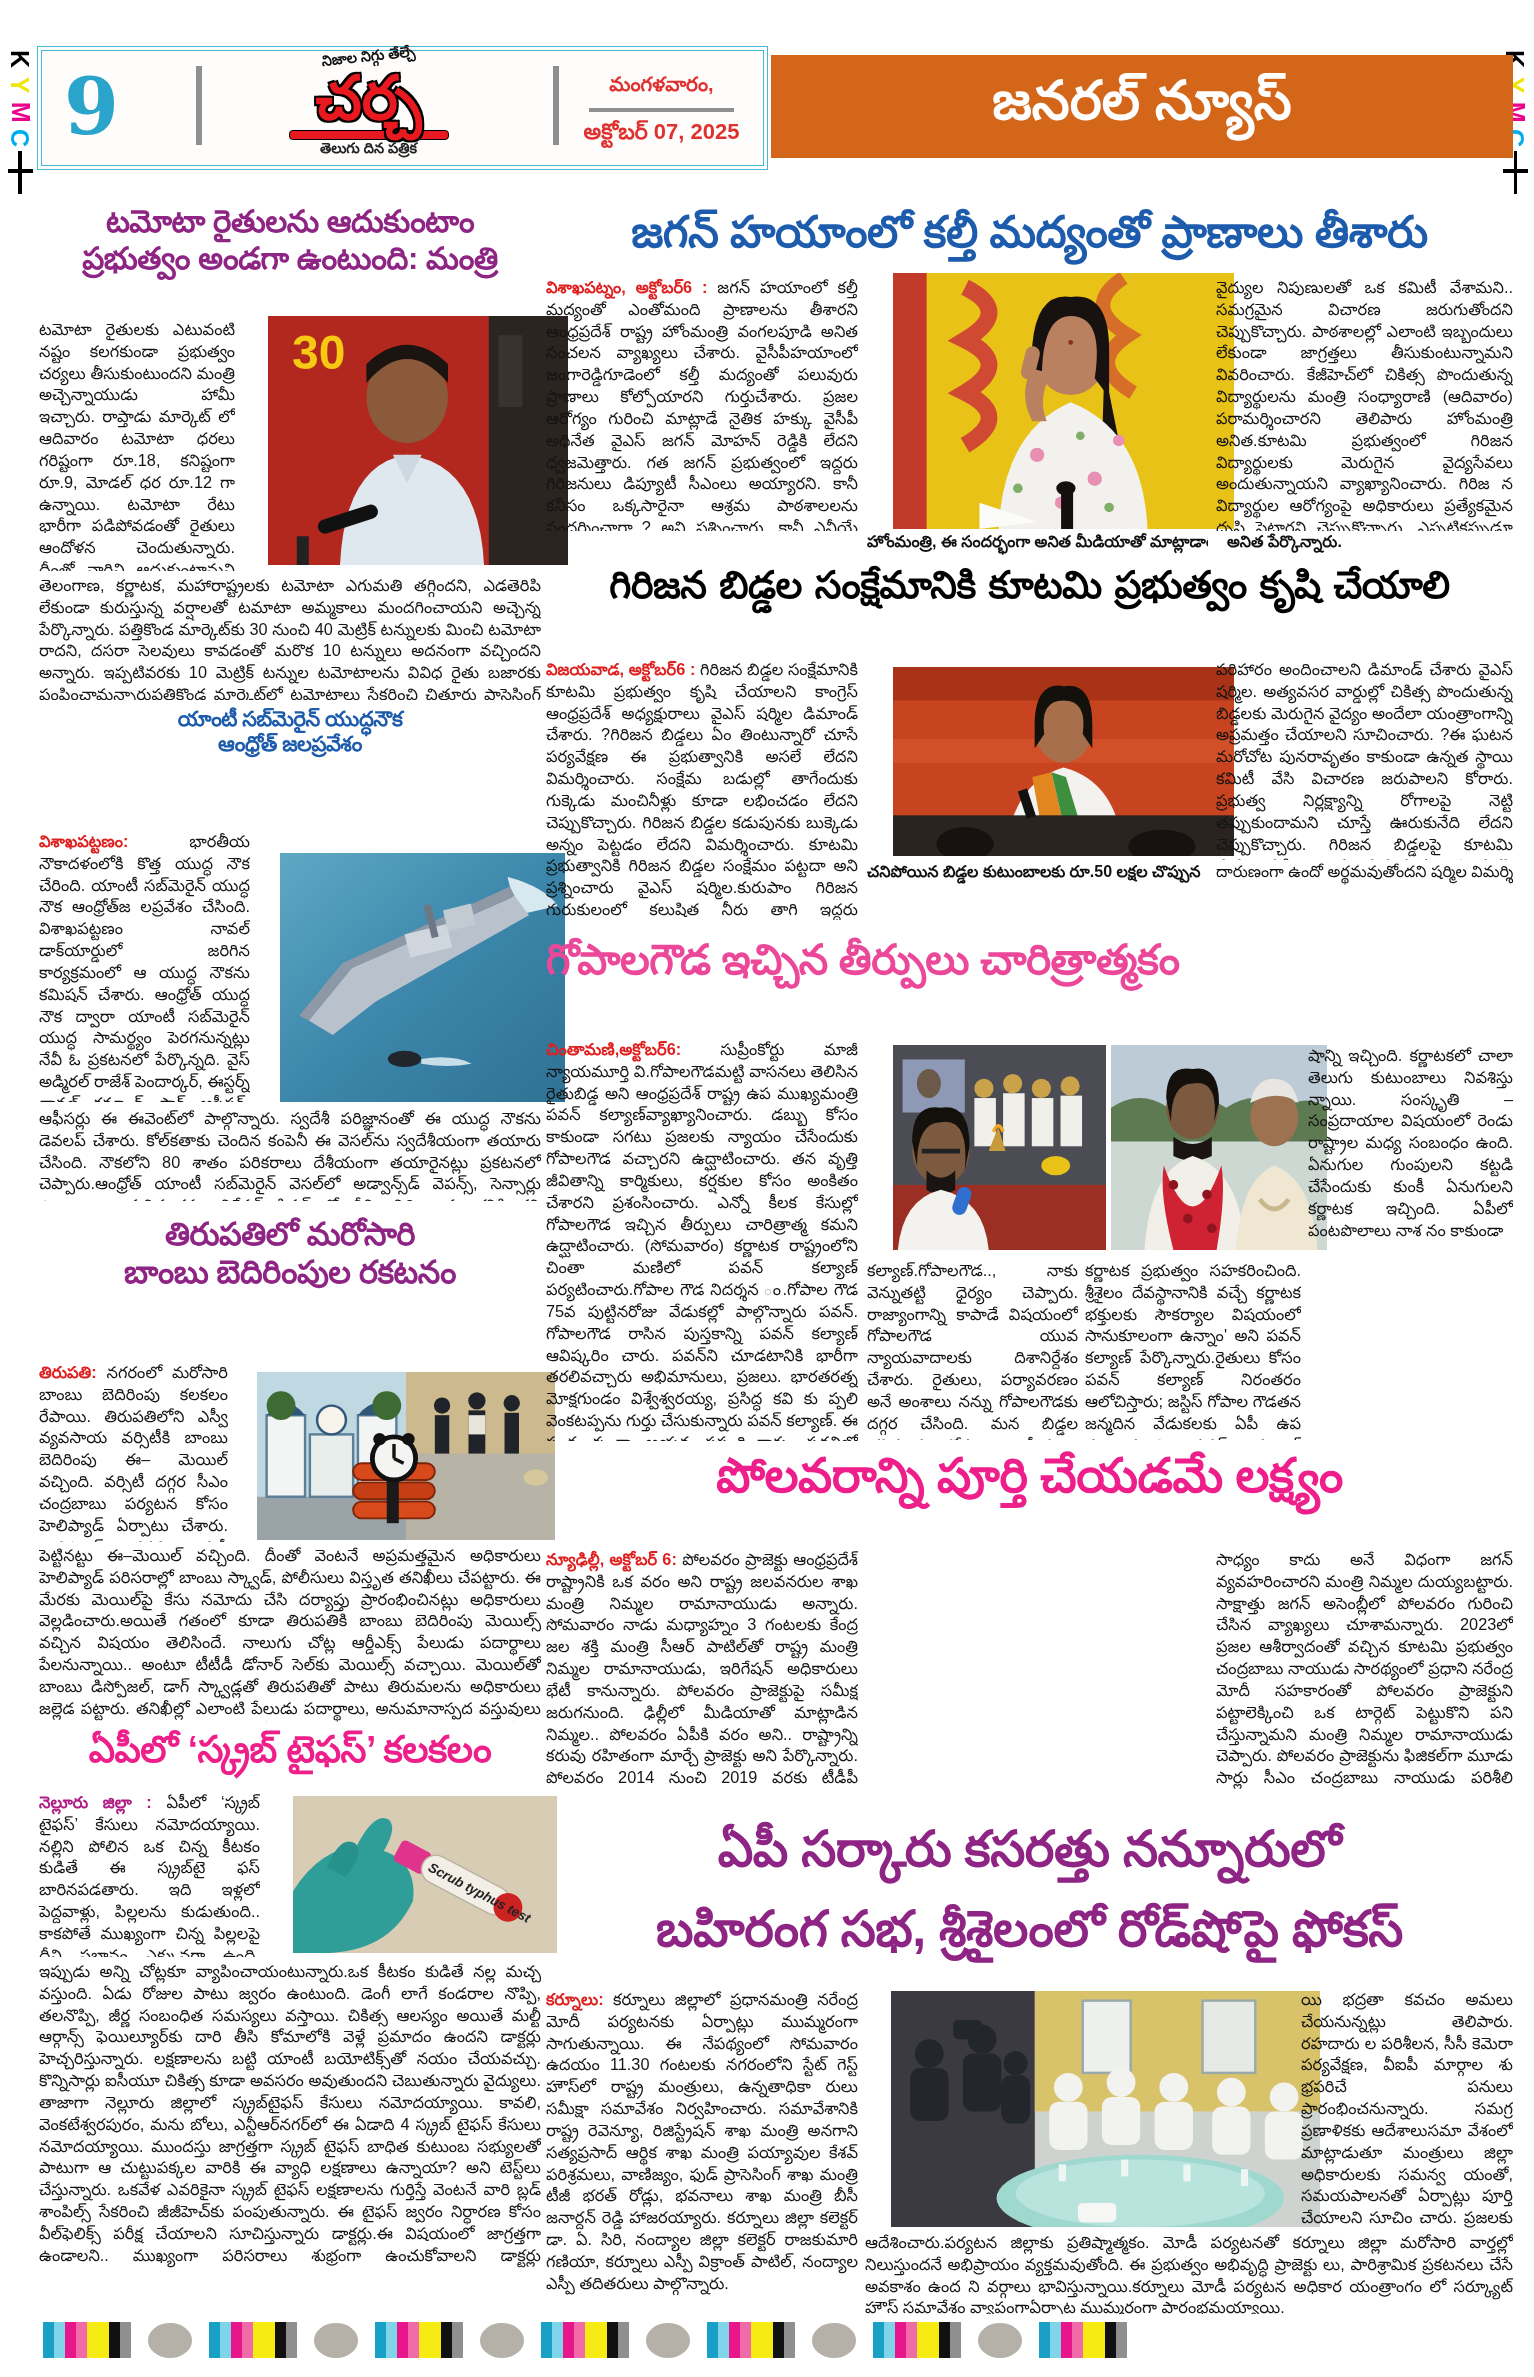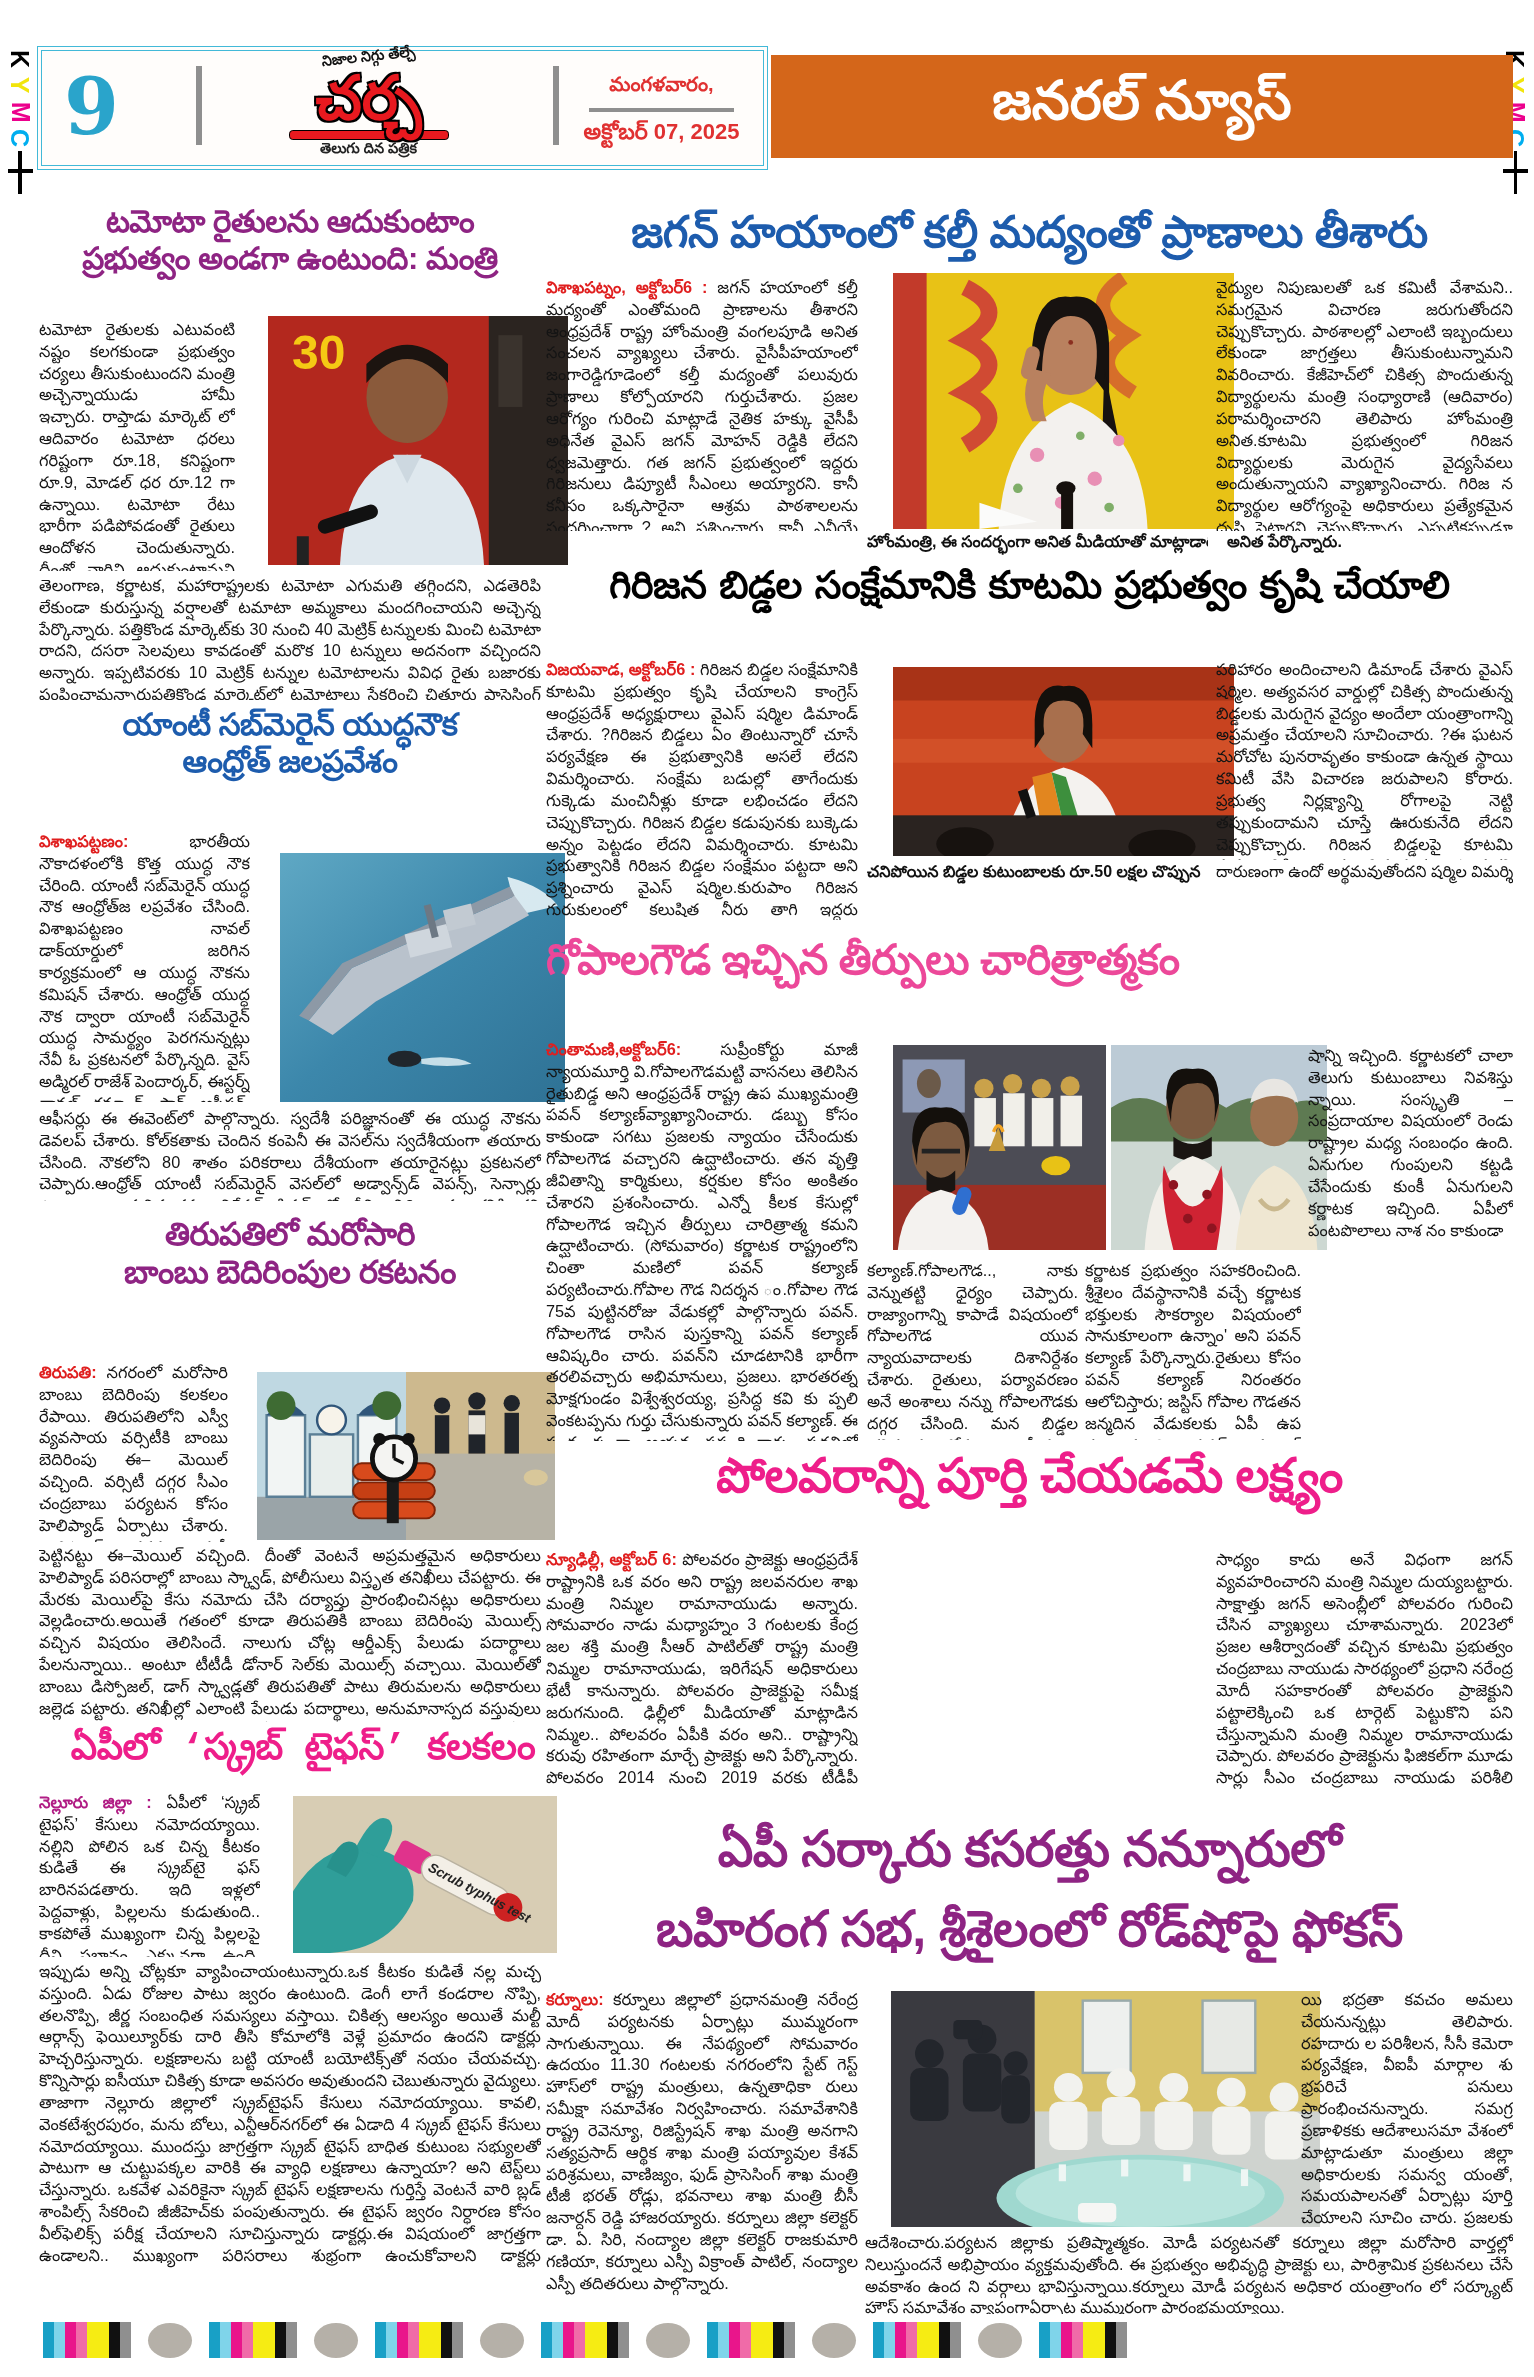--- a/index.html
+++ b/index.html
@@ -105,21 +105,21 @@
       <ellipse cx="58" cy="34" rx="17" ry="19" fill="#8a5a3b"></ellipse>
       <path d="M41 28 Q58 8 75 28 L75 20 Q58 4 41 20 Z" fill="#1c1410"></path>
       <path d="M30 104 Q32 62 58 58 Q88 62 90 104 Z" fill="#dfe8ee"></path>
       <path d="M52 58 L58 70 L64 58" fill="#cdd8e0"></path>
       <rect x="20" y="86" width="26" height="6" rx="3" transform="rotate(-18 20 86)" fill="#111"></rect>
       <rect x="12" y="92" width="5" height="14" fill="#222"></rect>
     </svg>
   </div>
   <div class="abs col" style="left:39px;top:575px;width:502px;height:125px;">తెలంగాణ, కర్ణాటక, మహారాష్ట్రలకు టమోటా ఎగుమతి తగ్గిందని, ఎడతెరిపి లేకుండా కురుస్తున్న వర్షాలతో టమాటా అమ్మకాలు మందగించాయని అచ్చెన్న పేర్కొన్నారు. పత్తికొండ మార్కెట్‌కు 30 నుంచి 40 మెట్రిక్ టన్నులకు మించి టమోటా రాదని, దసరా సెలవులు కావడంతో మరొక 10 టన్నులు అదనంగా వచ్చిందని అన్నారు. ఇప్పటివరకు 10 మెట్రిక్ టన్నుల టమోటాలను వివిధ రైతు బజారకు పంపించామన్నారుపతికొండ మార్కెట్‌లో టమోటాలు సేకరించి చిత్తూరు ప్రాసెసింగ్ యూనిట్‌కి 10 మెట్రిక్ టన్నులు, రైతు బజార్లకు 15 మెట్రిక్ టన్నులు పంపిస్తామన్నారు . టమోటాలకు ట్రెండింగ్ ధరను బట్టి ప్రస్తుతం మంచి ధర లభిస్తోందన్నారు. ఏమైనా ఇబ్బందులు తలెత్తితే అన్ని విధాలుగా రైతులకు ప్రభుత్వం అండగా ఉంటుందన్నారు.</div>
 
-  <div class="abs head h-blue" style="left:39px;top:707px;width:502px;font-size:31px;">
+  <div class="abs head h-blue" style="left:39px;top:707px;width:502px;font-size:21px;">
     <div>యాంటీ సబ్‌మెరైన్ యుద్ధనౌక</div>
     <div>ఆంధ్రోత్ జలప్రవేశం</div>
   </div>
   <div class="abs col" style="left:39px;top:831px;width:211px;height:271px;">
     <span class="dl">విశాఖపట్టణం:</span>
     <span>భారతీయ నౌకాదళంలోకి కొత్త యుద్ధ నౌక చేరింది. యాంటీ సబ్‌మెరైన్ యుద్ధ నౌక ఆంధ్రోత్‌జ లప్రవేశం చేసింది. విశాఖపట్టణం నావల్ డాక్‌యార్డులో జరిగిన కార్యక్రమంలో ఆ యుద్ధ నౌకను కమిషన్ చేశారు. ఆంధ్రోత్ యుద్ధ నౌక ద్వారా యాంటీ సబ్‌మెరైన్ యుద్ధ సామర్థ్యం పెరగనున్నట్లు నేవీ ఓ ప్రకటనలో పేర్కొన్నది. వైస్ అడ్మిరల్ రాజేశ్ పెందార్కర్, ఈస్టర్న్ నావల్ కమాండ్ ఫ్లాగ్ ఆఫీసర్, ఇతర సీనియర్ నేవీ</span>
   </div>
   <div class="abs photo" style="left:254px;top:853px;width:285px;height:249px;">
     <svg viewBox="0 0 119 104" preserveAspectRatio="none">
       <defs>
@@ -179,21 +179,21 @@
         <rect x="14" y="6" width="5" height="27" fill="#1a1a1a"></rect>
         <circle cx="17" cy="6" r="9" fill="#f4f4f2" stroke="#111" stroke-width="2"></circle>
         <circle cx="11" cy="-2" r="2.6" fill="#111"></circle>
           <circle cx="23" cy="-2" r="2.6" fill="#111"></circle>
         <path d="M17 6 L17 0 M17 6 L21 8" stroke="#111" stroke-width="1.4"></path>
       </g>
     </svg>
   </div>
   <div class="abs col" style="left:39px;top:1545px;width:502px;height:177px;">పెట్టినట్టు ఈ–మెయిల్ వచ్చింది. దీంతో వెంటనే అప్రమత్తమైన అధికారులు హెలిప్యాడ్ పరిసరాల్లో బాంబు స్క్వాడ్, పోలీసులు విస్తృత తనిఖీలు చేపట్టారు. ఈ మేరకు మెయిల్‌పై కేసు నమోదు చేసి దర్యాప్తు ప్రారంభించినట్లు అధికారులు వెల్లడించారు.అయితే గతంలో కూడా తిరుపతికి బాంబు బెదిరింపు మెయిల్స్ వచ్చిన విషయం తెలిసిందే. నాలుగు చోట్ల ఆర్డీఎక్స్ పేలుడు పదార్థాలు పేలనున్నాయి.. అంటూ టీటీడీ డోనార్ సెల్‌కు మెయిల్స్ వచ్చాయి. మెయిల్‌తో బాంబు డిస్పోజల్, డాగ్ స్క్వాడ్లతో తిరుపతితో పాటు తిరుమలను అధికారులు జల్లెడ పట్టారు. తనిఖీల్లో ఎలాంటి పేలుడు పదార్థాలు, అనుమానాస్పద వస్తువులు దొరకపోవడంతో అధికారులు ఊపిరి పీల్చుకున్నారు. కాగా, అప్పుడు కూడా.. సీఎం చంద్రబాబు పర్యటన నేపథ్యంలో ఈ బాంబు బెదిరింపులు రావడం గమనార్హం. అసలు బెదిరింపులకు ఎవరు పాల్పడుతున్నారు..? ఎందుకు పాల్పడుతున్నారు..? ఈ బెదిరింపుల వెనక రాజకీయ లేదా వ్యక్తిగత కుట్రలు ఉన్నాయా.. ? అనే కోణాల్లో అధికారులు దర్యాప్తు ప్రారంభించారు. తాజా బెదిరింపుల నేపథ్యంలో తిరుపతిలో భద్రతను అధికారులు కట్టుదిట్టం చేశారు.</div>
 
-  <div class="abs head h-pink" style="left:52px;top:1728px;width:502px;font-size:37px;font-family:Liberation Mono, monospace;">
+  <div class="abs head h-pink" style="left:39px;top:1728px;width:502px;font-size:37px;">
     <div>ఏపీలో ‘స్క్రబ్ టైఫస్’ కలకలం</div>
   </div>
   <div class="abs col" style="left:39px;top:1792px;width:221px;height:165px;">
     <span class="dl m">నెల్లూరు జిల్లా :</span>
     <span>ఏపీలో ‘స్క్రబ్ టైఫస్’ కేసులు నమోదయ్యాయి. నల్లిని పోలిన ఒక చిన్న కీటకం కుడితే ఈ స్క్రబ్‌టై ఫస్ బారినపడతారు. ఇది ఇళ్లలో పెద్దవాళ్లు, పిల్లలను కుడుతుంది.. కాకపోతే ముఖ్యంగా చిన్న పిల్లలపై దీని ప్రభావం ఎక్కువగా ఉంది. ఇప్పటికే డెంగీ, మలేరియా వంటి జ్వరాలతో ప్రజలు ఇబ్బంది పడుతుండగా.. ఇప్పుడు స్క్రబ్ టైఫస్ టెన్షన్ మొదలైంది. కొండ ప్రాంతాల్లో కనిపించే ఈ కీటకాలు</span>
   </div>
   <div class="abs photo" style="left:267px;top:1796px;width:264px;height:157px;">
     <svg viewBox="0 0 110 66" preserveAspectRatio="none">
       <rect width="110" height="66" fill="#d8cdb4"></rect>
       <path d="M0 40 Q14 18 34 22 Q52 26 50 44 Q40 66 12 66 L0 66 Z" fill="#2f9e99"></path>

